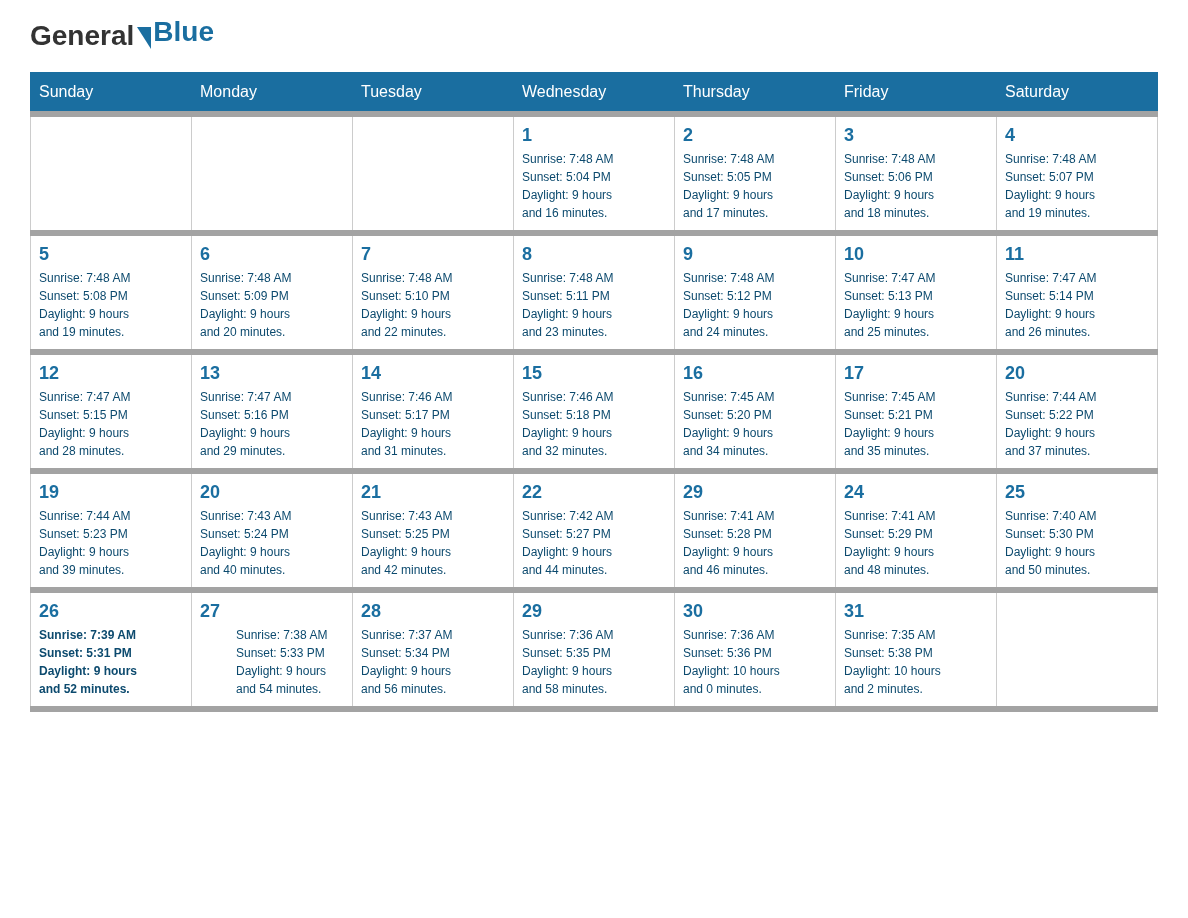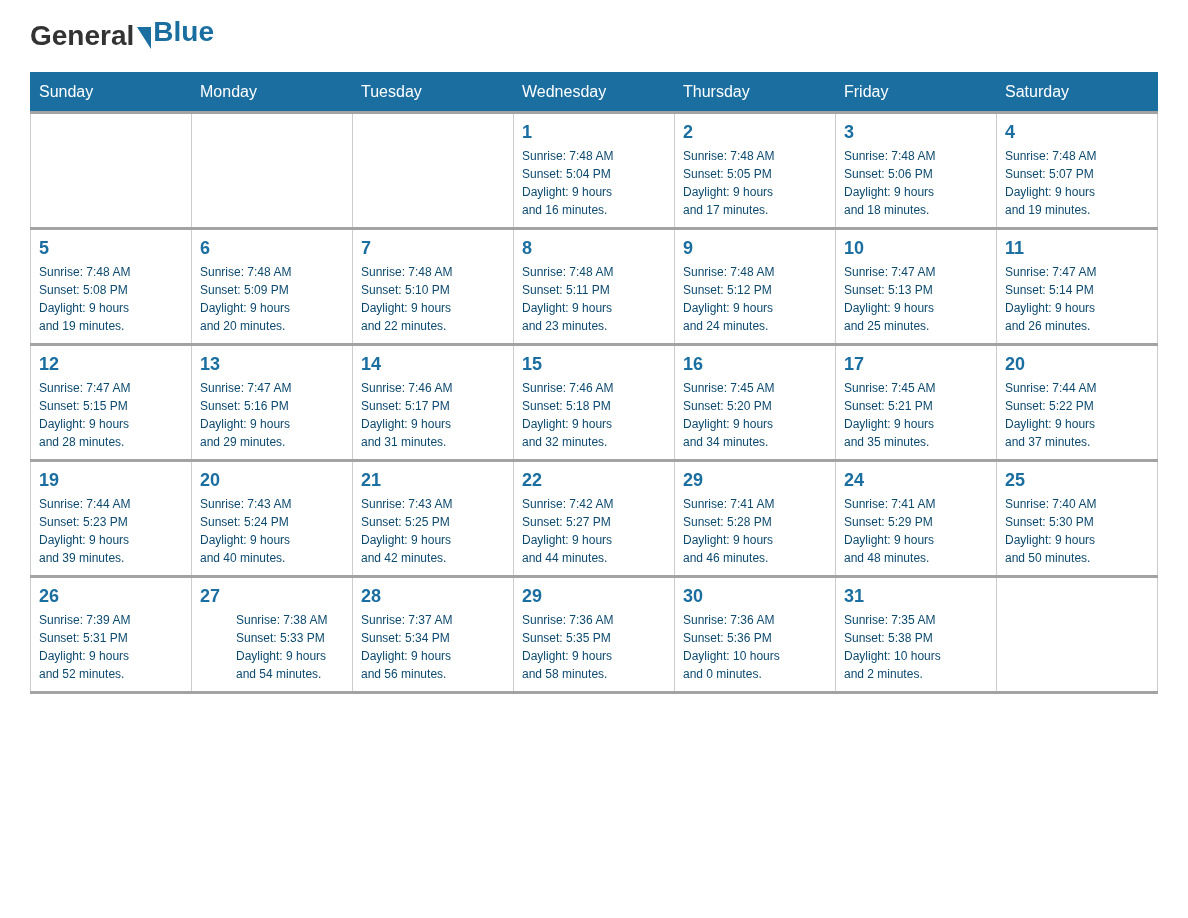--- a/index.html
+++ b/index.html
@@ -87,21 +87,21 @@
     }
     .day-info {
       font-size: 12px;
       color: #0c4a6e;
       line-height: 1.5;
     }
     .empty-cell {
       background: #fff;
     }
     tr {
-      border-bottom: 3px solid #a3a3a3;
+      border-bottom: 6px solid #a3a3a3;
     }
   </style>
 </head>
 <body>
 
 <div class="header">
   <div class="logo">
     <div class="logo-top">
       <span class="logo-general">General</span>
       <div class="logo-triangle"></div>
@@ -305,21 +305,21 @@
           <div class="day-number">25</div>
           <div class="day-info" style="white-space: pre-line;">Sunrise: 7:40 AM
 Sunset: 5:30 PM
 Daylight: 9 hours
 and 50 minutes.</div>
         </td>
       </tr>
       <tr>
         <td>
           <div class="day-number">26</div>
-          <div class="day-info" style="white-space: pre-line;">Sunrise: 7:39 AM
+          <div class="day-info" style="white-space: pre-line; font-weight: bold;">Sunrise: 7:39 AM
 Sunset: 5:31 PM
 Daylight: 9 hours
 and 52 minutes.</div>
         </td>
         <td>
           <div class="day-number">27</div>
           <div class="day-info" style="white-space: pre-line; margin-left: 36px;">Sunrise: 7:38 AM
 Sunset: 5:33 PM
 Daylight: 9 hours
 and 54 minutes.</div>

